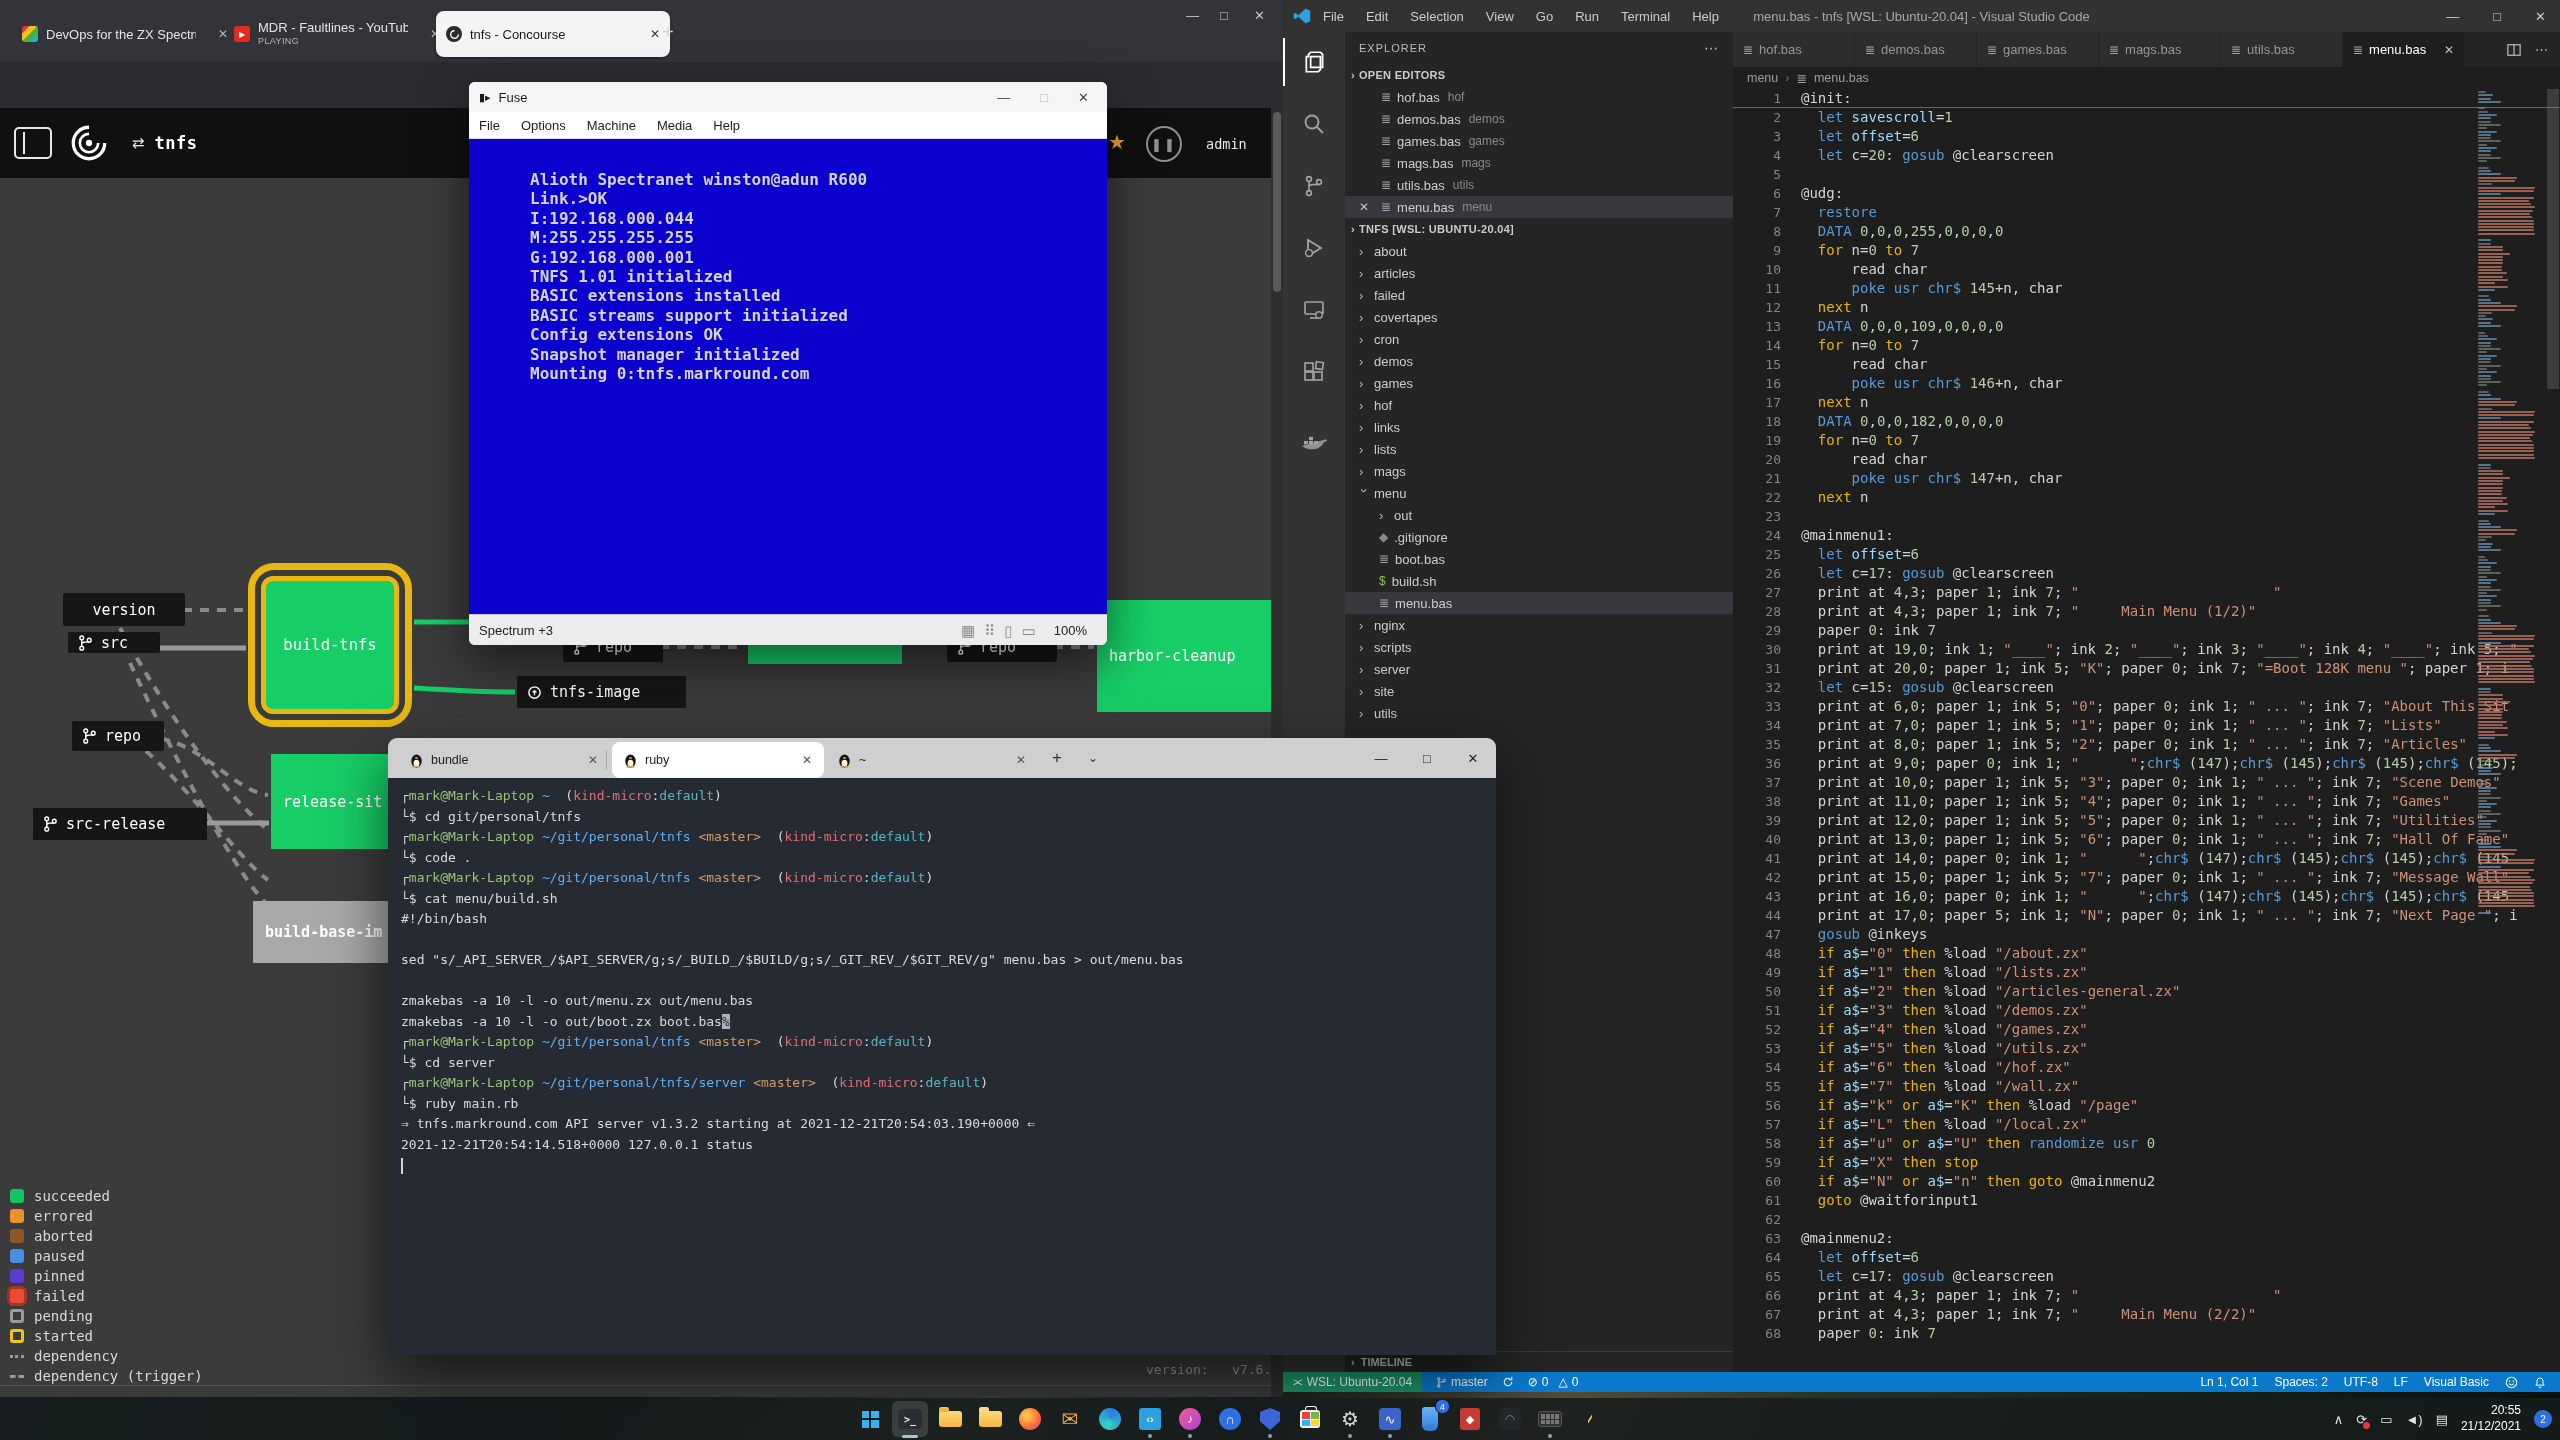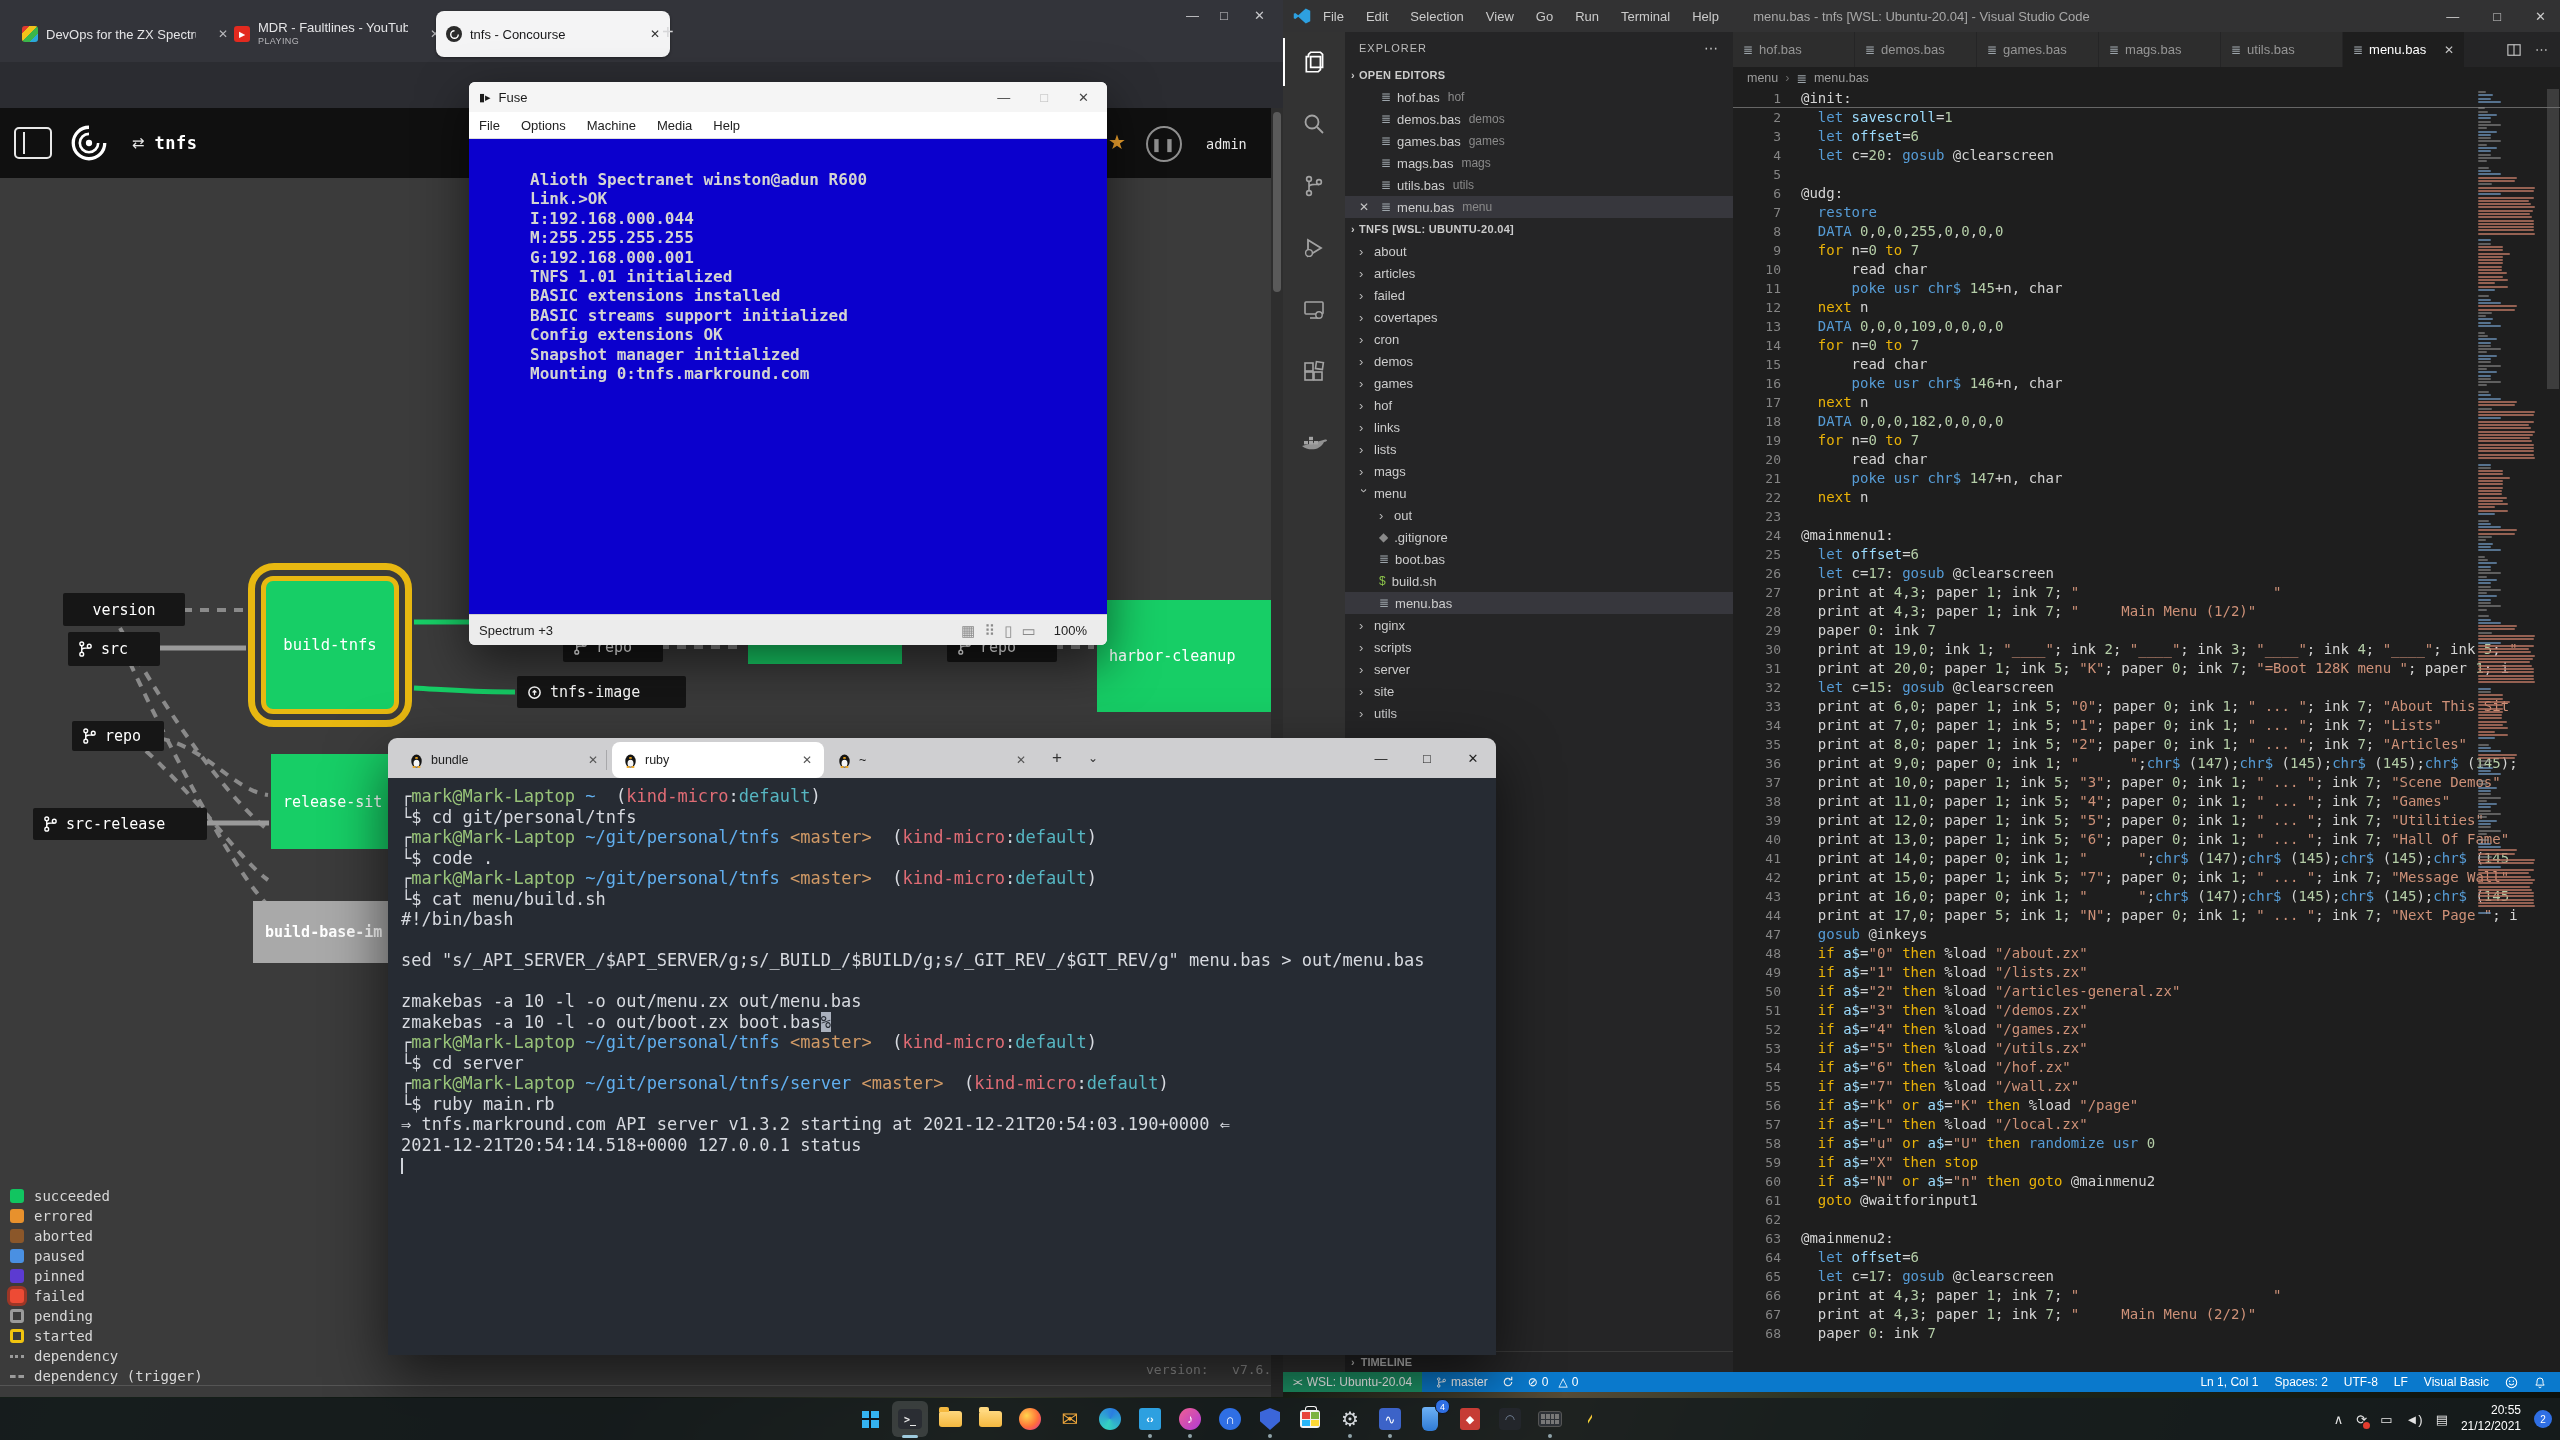--- a/index.html
+++ b/index.html
@@ -38,21 +38,21 @@
   #cc-pipe-ico{font-size:15px;color:#e8e8e8;}
   #cc-name{font-size:17px;font-weight:bold;letter-spacing:.5px;font-family:"DejaVu Sans Mono",monospace;}
   #cc-star{position:absolute;left:1108px;top:22px;color:#f0a32e;font-size:20px;}
   #cc-pause{position:absolute;left:1146px;top:18px;width:32px;height:32px;border:2px solid #8f8f8f;border-radius:50%;color:#8f8f8f;display:flex;align-items:center;justify-content:center;font-size:13px;letter-spacing:2px;}
   #cc-admin{position:absolute;left:1206px;top:28px;color:#e8e8e8;font-size:13.5px;font-family:"DejaVu Sans Mono",monospace;}
   
   .node{position:absolute;background:#161616;color:#fff;font-family:"DejaVu Sans Mono",monospace;font-size:15px;display:flex;align-items:center;gap:8px;padding:0 10px;border-radius:2px;}
   .job{position:absolute;background:#17ce66;color:#fff;font-family:"DejaVu Sans Mono",monospace;font-size:15px;display:flex;align-items:center;padding:0 12px;}
   .git-ico{width:15px;height:18px;flex:0 0 15px;}
   #n-version{left:63px;top:485px;width:102px;height:33px;justify-content:center;}
-  #n-src{left:68px;top:524px;width:72px;height:34px;}
+  #n-src{left:68px;top:524px;width:72px;height:21px;}
   #n-repo1{left:72px;top:613px;width:72px;height:30px;}
   #n-repo2{left:563px;top:524px;width:80px;height:30px;}
   #n-repo3{left:947px;top:524px;width:90px;height:30px;}
   #n-srcrel{left:33px;top:700px;width:154px;height:32px;}
   #n-image{left:517px;top:568px;width:149px;height:32px;}
   #ring-build{left:248px;top:455px;width:164px;height:164px;border:7px solid #e8b811;border-radius:26px;padding:6px;box-sizing:border-box;}
   #ring-inner{width:100%;height:100%;border:5px solid #e8b811;border-radius:12px;background:#17ce66;box-sizing:border-box;display:flex;align-items:center;justify-content:center;color:#fff;font-family:"DejaVu Sans Mono",monospace;font-size:15.5px;}
   #j-release{left:271px;top:646px;width:141px;height:95px;}
   #j-harbor{left:1097px;top:492px;width:156px;height:112px;}
   #j-green2{left:748px;top:510px;width:130px;height:46px;}
@@ -82,21 +82,21 @@
   #term-tabs{height:40px;background:#cfcfd1;position:relative;}
   .ttab{position:absolute;top:4px;height:36px;width:212px;border-radius:8px 8px 0 0;display:flex;align-items:center;gap:8px;padding:0 12px;font-size:12.5px;color:#1d1d1d;box-sizing:border-box;}
   .ttab .cl{margin-left:auto;color:#555;font-size:12px;}
   .ttab.active{background:#fff;}
   #ttab1{left:10px;}#ttab2{left:224px;border-radius:8px;}#ttab3{left:438px;}
   .tsep{position:absolute;top:12px;width:1px;height:20px;background:#a8a8aa;}
   #term-plus{position:absolute;left:664px;top:10px;color:#333;font-size:17px;}
   #term-drop{position:absolute;left:700px;top:13px;color:#333;font-size:12px;}
   .tctl{position:absolute;top:0;width:46px;height:40px;display:flex;align-items:center;justify-content:center;color:#222;font-size:13px;}
   #term-body{position:absolute;left:0;top:40px;right:0;bottom:0;background:#262b33;}
-  #term-lines{position:absolute;left:13px;top:8px;font-family:"DejaVu Sans Mono",monospace;font-size:17px;line-height:20.5px;white-space:pre;}
+  #term-lines{position:absolute;left:13px;top:8px;font-family:"DejaVu Sans Mono",monospace;font-size:13px;line-height:20.5px;white-space:pre;}
   .t-fg{color:#d7dae0}.t-green{color:#98c379}.t-blue{color:#61afef}.t-red{color:#e06c75}
   .t-yellow{color:#d19a66}.t-cyan{color:#56b6c2}
   .t-blk{background:#aab1bd;color:#262b33}
   .t-cursor{display:inline-block;width:2px;height:16px;background:#cfd3da;vertical-align:middle;}
   
   #vscode{left:1283px;top:0;width:1277px;height:1392px;background:#1e1e1e;z-index:10;}
   #vs-title{height:32px;background:#323233;display:flex;align-items:center;color:#cbcbcb;font-size:13px;position:relative;}
   #vs-logo{width:18px;height:18px;margin:0 12px 0 10px;}
   #vs-menus{display:flex;gap:22px;}
   #vs-wintitle{position:absolute;left:0;right:0;text-align:center;color:#a8a8a8;pointer-events:none;}

